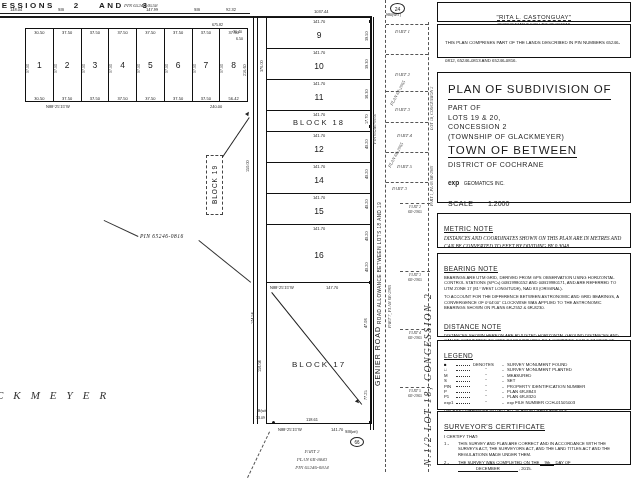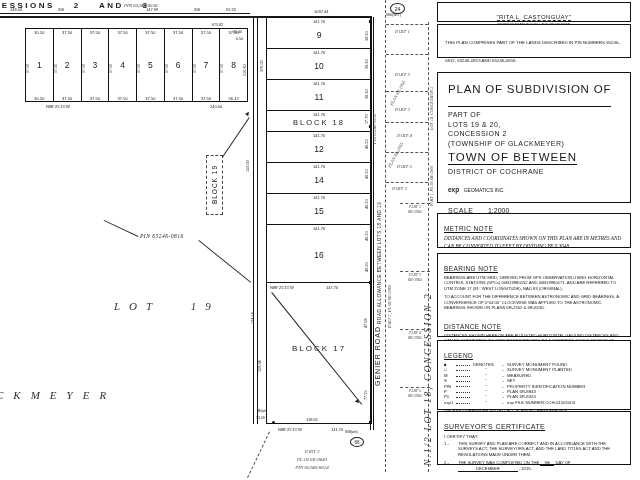--- a/index.html
+++ b/index.html
@@ -172,21 +172,21 @@
     <span class="tickv vt" style="left:365px;top:195px">40.20</span>
     <span class="tickv vt" style="left:365px;top:227px">40.20</span>
     <span class="tickv vt" style="left:365px;top:258px">40.20</span>
 
     <span class="d" style="left:270px;top:285px">N88°25'15"W</span>
     <span class="d" style="left:326px;top:285px">147.70</span>
 
     <div class="blk17"></div>
     <div class="rot" style="left:272px;top:292px;width:144px;height:1px;background:#222;transform:rotate(51.2deg)"></div>
     <div class="rot" style="left:358px;top:399px;width:0;height:0;border-left:4px solid #222;border-top:2.5px solid transparent;border-bottom:2.5px solid transparent;transform:rotate(51deg)"></div>
-    <span class="abs" style="left:282px;top:344px;width:74px;text-align:center;font-size:8px;letter-spacing:2px">BLOCK 17</span>
+    <span class="abs" style="left:282px;top:360px;width:74px;text-align:center;font-size:8px;letter-spacing:2px">BLOCK 17</span>
     <span class="tickv vt" style="left:364px;top:312px;height:16px">47.08</span>
     <span class="tickv vt" style="left:364px;top:384px;height:16px">77.25</span>
     <span class="tickv vt" style="left:251px;top:304px;height:20px">174.54</span>
     <span class="tickv vt" style="left:258px;top:352px;height:20px">158.04</span>
 
     <span class="d" style="left:257px;top:409px;font-size:3.6px">IB(wit)</span>
     <span class="d" style="left:256px;top:416px;font-size:3.6px">13.09</span>
     <span class="d" style="left:278px;top:427px">N88°25'15"W</span>
     <span class="d" style="left:306px;top:417px">118.61</span>
     <span class="d" style="left:331px;top:427px">141.70</span>
@@ -197,21 +197,20 @@
 
     <span class="abs it" style="left:280px;top:449px;width:64px;text-align:center;font-size:5px;color:#444">PART 2</span>
     <span class="abs it" style="left:280px;top:457px;width:64px;text-align:center;font-size:5px;color:#444">PLAN 6R-8843</span>
     <span class="abs it" style="left:280px;top:465px;width:64px;text-align:center;font-size:5px;color:#444">PIN 65246-0814</span>
     <div class="rot" style="left:270px;top:432px;width:51px;border-top:1px dashed #555;transform:rotate(115.6deg)"></div>
 
     <span class="abs it" style="left:140px;top:233px;font-size:5.5px;letter-spacing:0.5px">PIN 65246-0816</span>
     <div class="rot" style="left:138px;top:237px;width:38px;height:1px;background:#333;transform:rotate(-154.8deg)"></div>
     <div class="rot" style="left:199px;top:240px;width:67px;height:1px;background:#333;transform:rotate(38.9deg)"></div>
 
-    <span class="abs it" style="left:114px;top:300px;font-size:11px;letter-spacing:9px;word-spacing:18px;color:#333">LOT 19</span>
     <span class="abs it" style="left:-4px;top:389px;font-size:11px;letter-spacing:10px;color:#333">CKMEYER</span>
 
     <div class="abs" style="left:370px;top:17px;width:4px;height:413px;border-left:1px solid #111;border-right:1.6px solid #111;box-sizing:border-box"></div>
     <span class="abs vt it" style="left:372px;top:64px;height:80px;font-size:4.5px;color:#444">PIN 65246-0556</span>
     <span class="abs vt" style="left:377px;top:116px;height:208px;font-size:4.6px;letter-spacing:0.5px">ROAD ALLOWANCE BETWEEN LOTS 18 AND 19</span>
     <span class="abs vt" style="left:374px;top:298px;height:88px;font-size:7px;letter-spacing:1px">GENIER ROAD</span>
     <span class="abs vt it" style="left:387px;top:230px;height:98px;font-size:4.5px;color:#444">PART 7, PLAN 6R-2965</span>
 
     <div class="vdash" style="left:385px;top:0;height:472px"></div>
     <div class="vdash" style="left:428px;top:22px;height:450px"></div>
@@ -273,21 +272,21 @@
       <span style="font-size:6px;letter-spacing:0.4px;border-bottom:0.8px dashed #333;display:inline-block">"RITA L. CASTONGUAY"</span><br>
       <span style="font-size:3.6px;display:block;line-height:1.3">REPRESENTATIVE FOR LAND REGISTRAR</span>
       <span style="font-size:3.6px;display:block;line-height:1.1">FOR THE LAND TITLES DIVISION OF COCHRANE</span>
     </div>
 
     <div class="box" style="left:0;top:24px;width:194px;height:34px;padding:5px 7px;box-sizing:border-box">
       <span style="font-size:4.4px;line-height:1.6">THIS PLAN COMPRISES PART OF THE LANDS DESCRIBED IN PIN NUMBERS 65246-0812, 65246-0813 AND 65246-0816.</span>
     </div>
 
     <div class="box" style="left:0;top:72px;width:194px;height:131px;padding:6px 0 0 10px;box-sizing:border-box">
-      <span class="u" style="font-size:11.5px;letter-spacing:0.8px;display:inline-block;padding-bottom:11px">PLAN OF SUBDIVISION OF</span>
+      <span class="u" style="font-size:11.5px;letter-spacing:0.8px;display:inline-block;padding-bottom:4px">PLAN OF SUBDIVISION OF</span>
       <div style="font-size:7px;margin-top:4px;letter-spacing:0.5px">PART OF</div>
       <div style="font-size:7px;margin-top:2.5px;letter-spacing:0.5px">LOTS 19 &amp; 20,</div>
       <div style="font-size:7px;margin-top:2.5px;letter-spacing:0.5px">CONCESSION 2</div>
       <div style="font-size:7px;margin-top:2.5px;letter-spacing:0.5px">(TOWNSHIP OF GLACKMEYER)</div>
       <span class="u" style="font-size:11.5px;letter-spacing:1px;display:inline-block;margin-top:3px;padding-bottom:1px">TOWN OF BETWEEN</span>
       <div style="font-size:7px;margin-top:3px;letter-spacing:0.5px">DISTRICT OF COCHRANE</div>
       <div style="margin-top:3px">
         <span style="font-size:6.5px;font-weight:bold">exp</span>
         <span style="font-size:5px">GEOMATICS INC.</span>
       </div>

